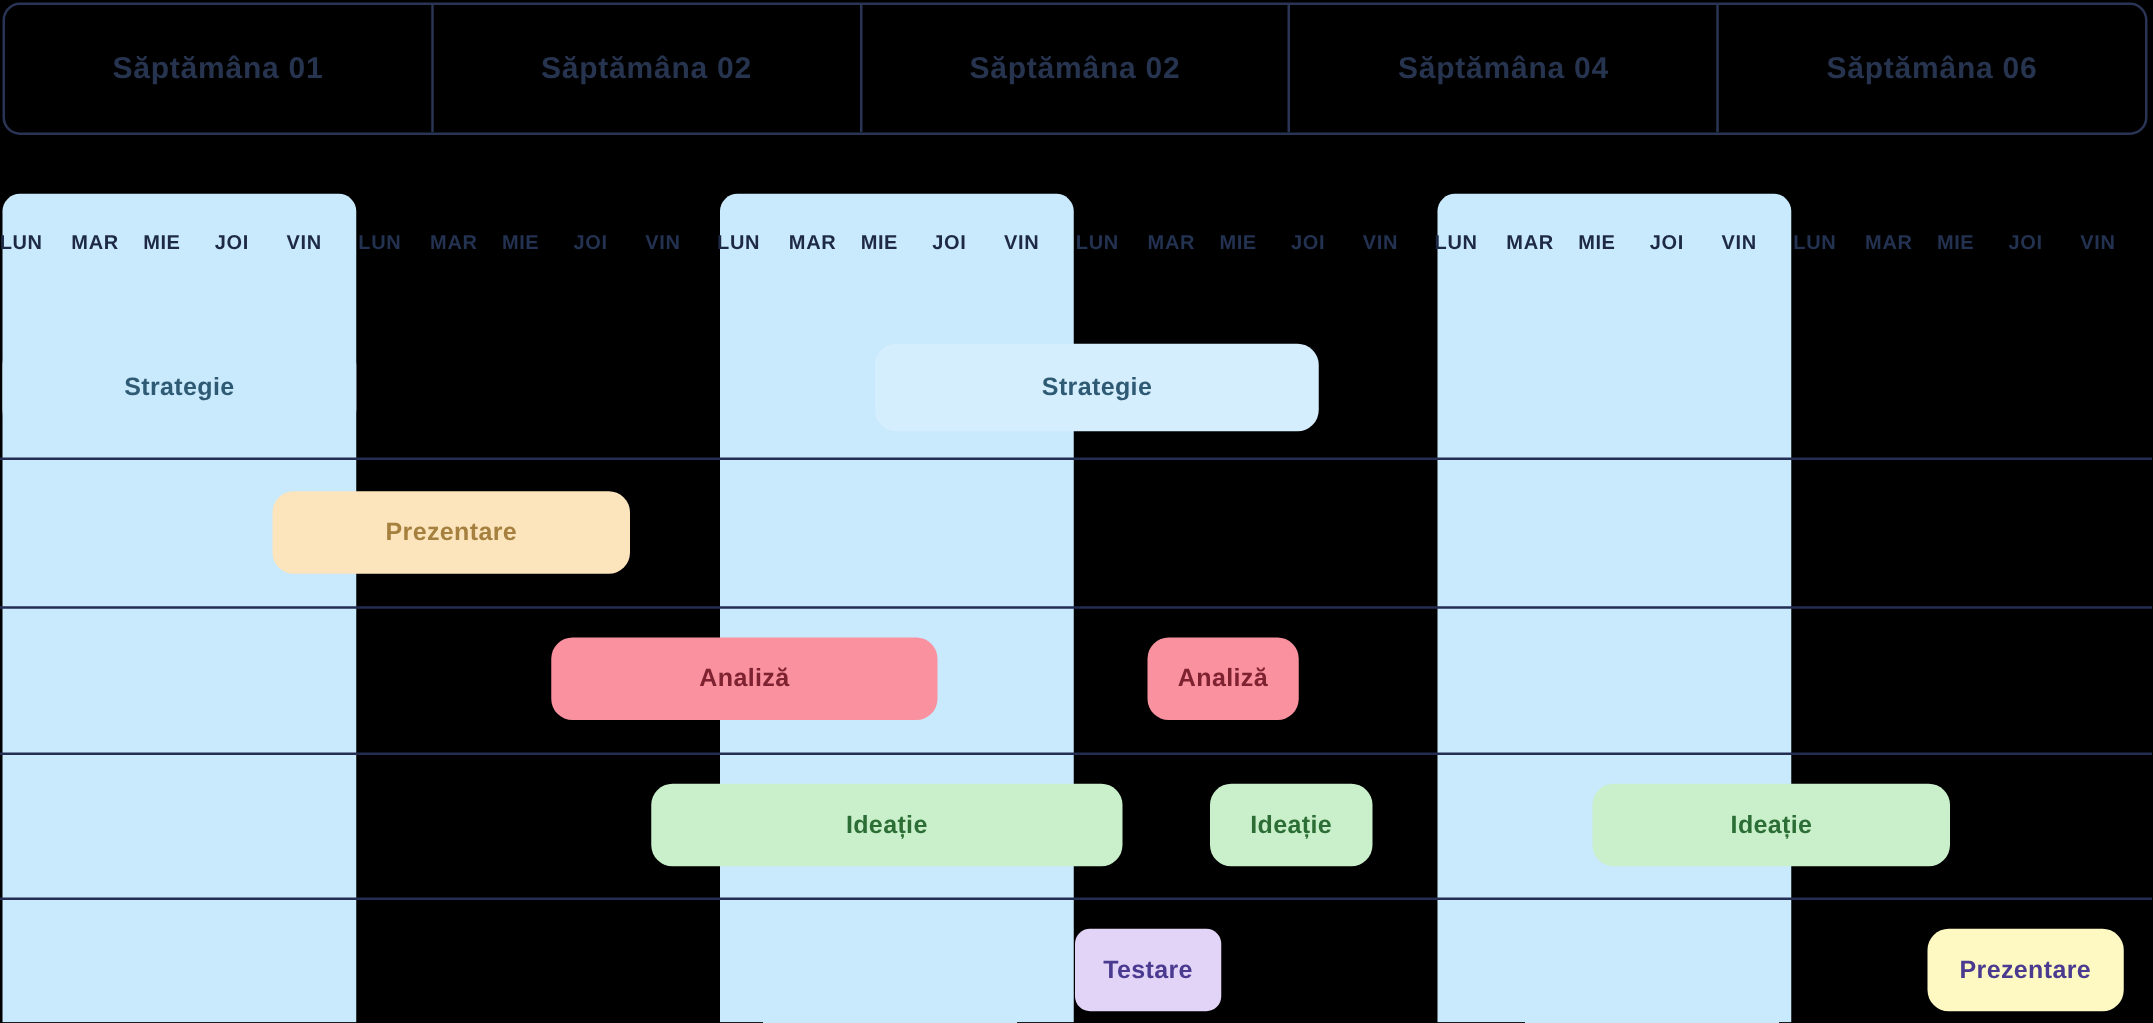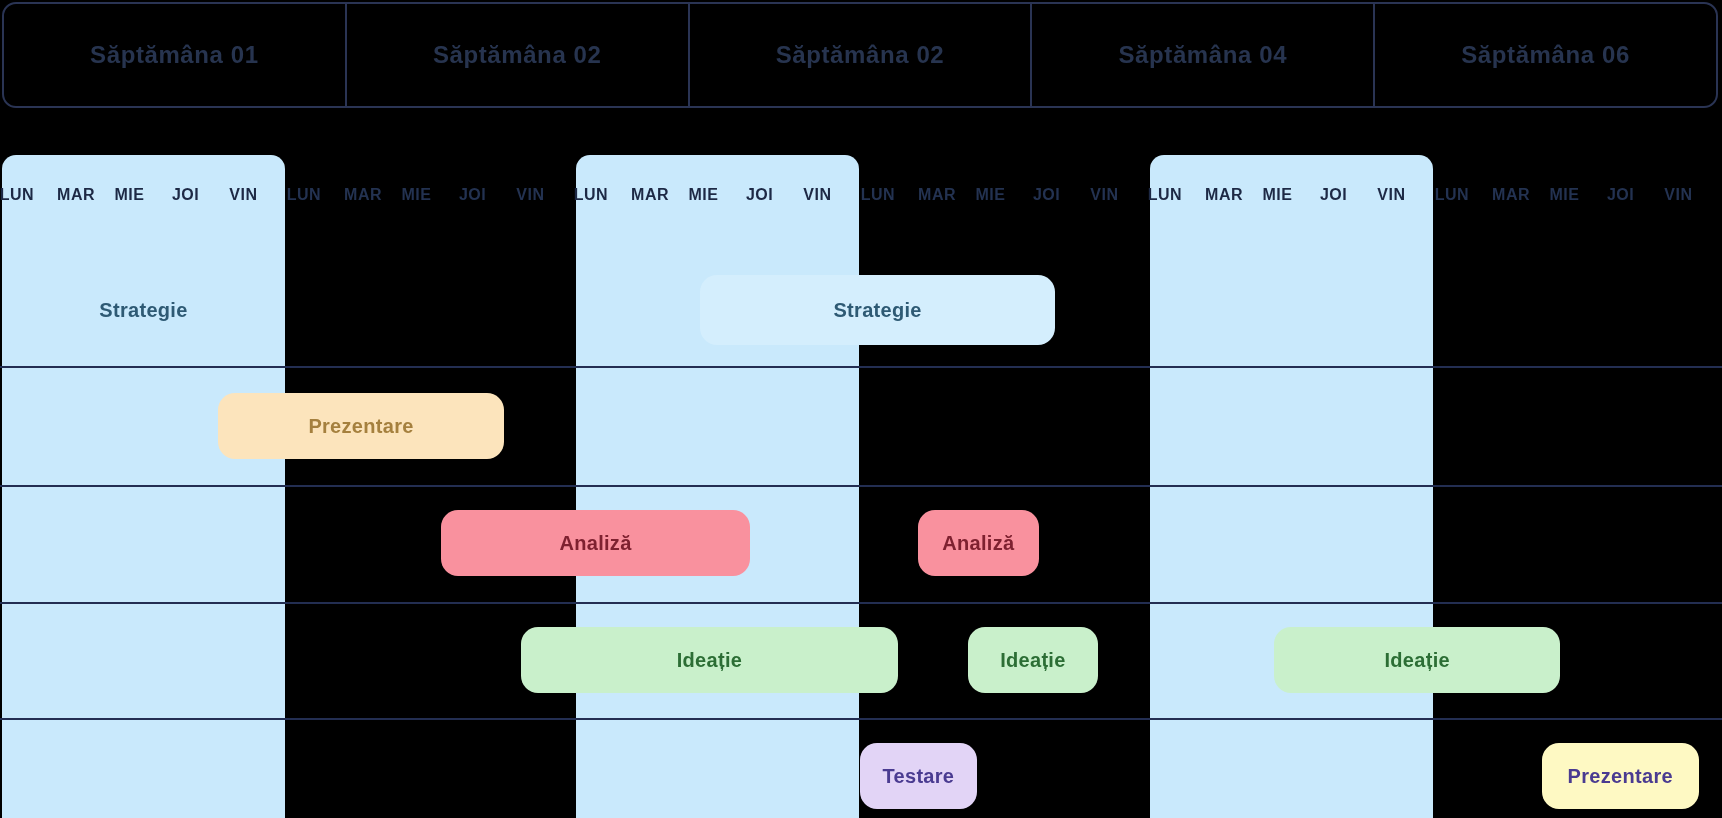--- a/index.html
+++ b/index.html
@@ -132,20 +132,20 @@
       </div>
       <div class="task-bar" style="left: 521.192px; width: 376.544px; top: 627px; height: 66px; background: rgb(201, 240, 203); color: rgb(44, 110, 53);">
         <span>Ideație</span>
       </div>
       <div class="task-bar" style="left: 967.764px; width: 130.298px; top: 627px; height: 66px; background: rgb(201, 240, 203); color: rgb(44, 110, 53);">
         <span>Ideație</span>
       </div>
       <div class="task-bar" style="left: 1274.28px; width: 285.852px; top: 627px; height: 66px; background: rgb(201, 240, 203); color: rgb(44, 110, 53);">
         <span>Ideație</span>
       </div>
-      <div class="task-bar" style="left: 859.852px; width: 117.096px; top: 743px; height: 66px; background: rgb(226, 212, 246); color: rgb(74, 59, 145);">
+      <div class="task-bar" style="left: 859.852px; width: 117.096px; top: 743px; height: 66px; background: rgb(226, 212, 246); color: rgb(74, 59, 145); border-radius: 12px;">
         <span>Testare</span>
       </div>
       <div class="task-bar" style="left: 1541.76px; width: 157px; top: 743px; height: 66px; background: #fef9c3; color: rgb(74, 59, 145);">
         <span>Prezentare</span>
       </div>
     </div>
 </div>
 
 </body></html>

